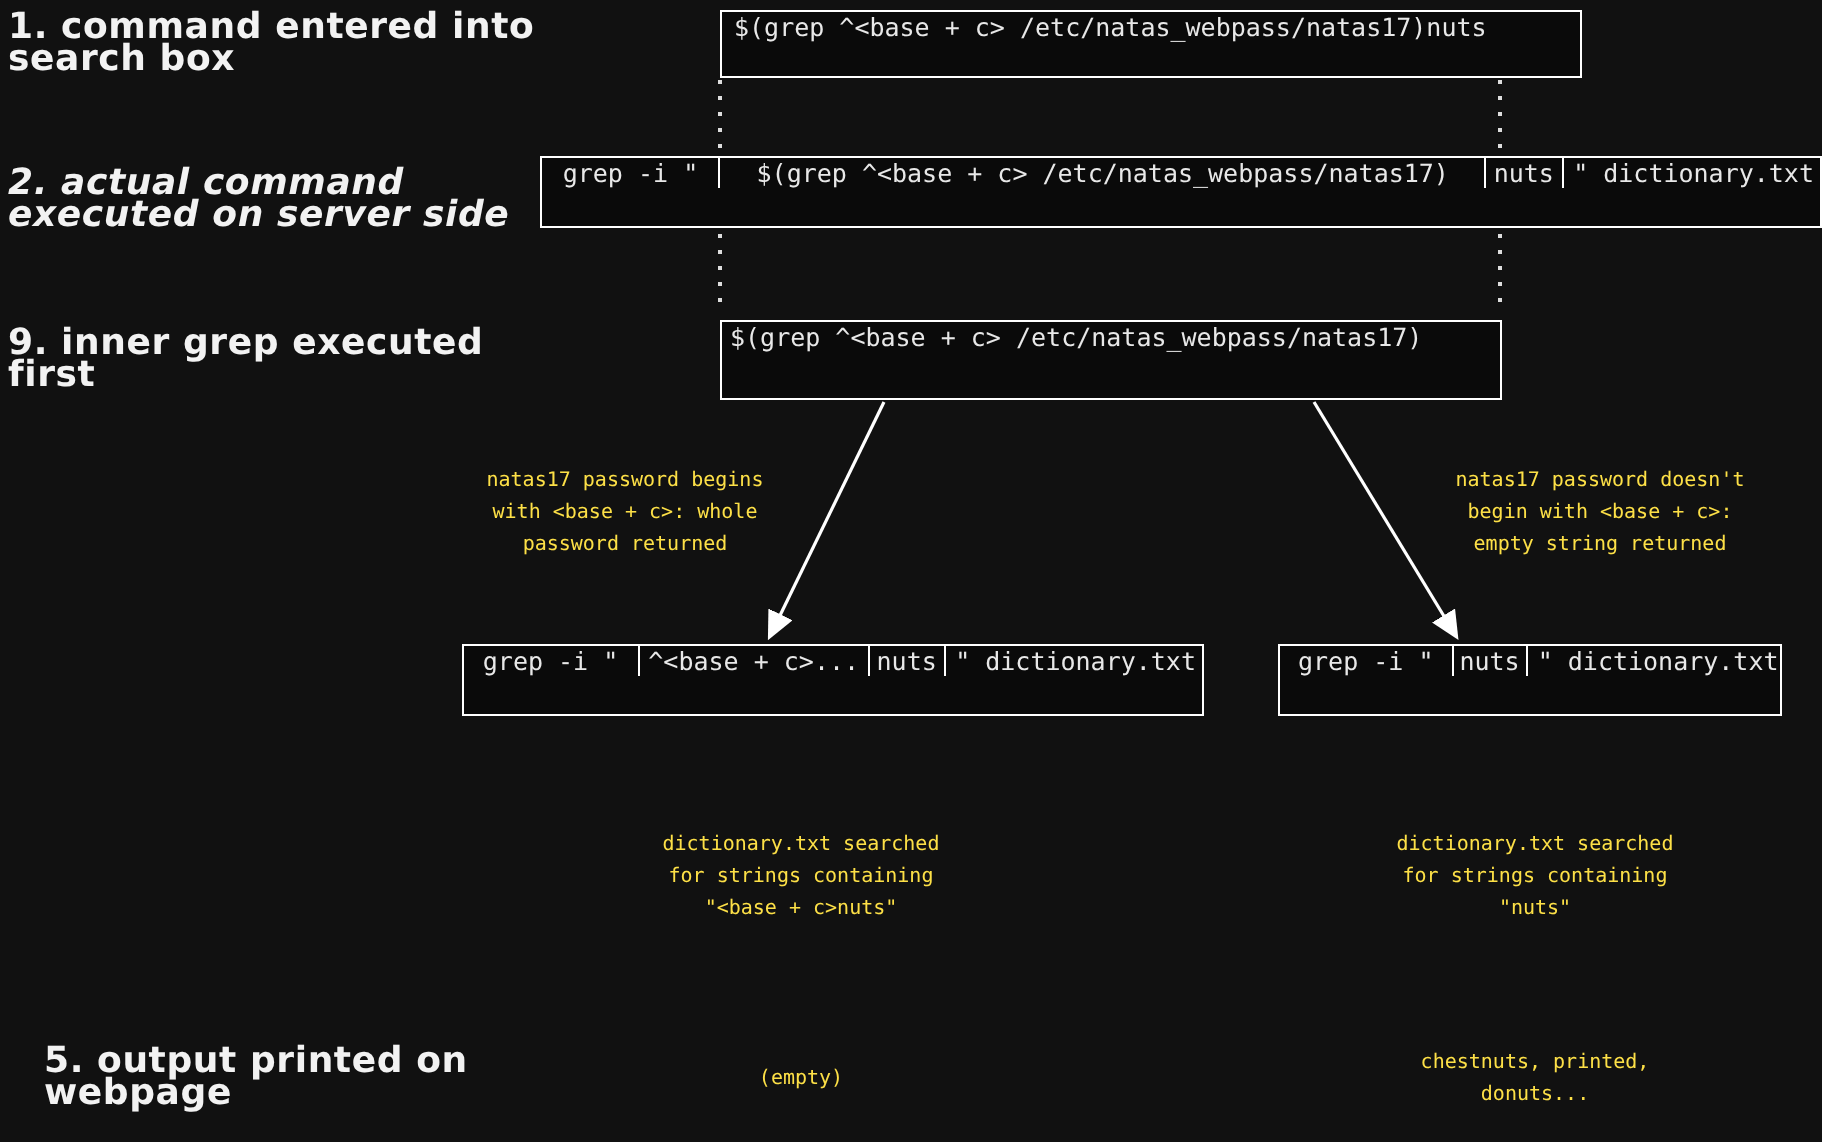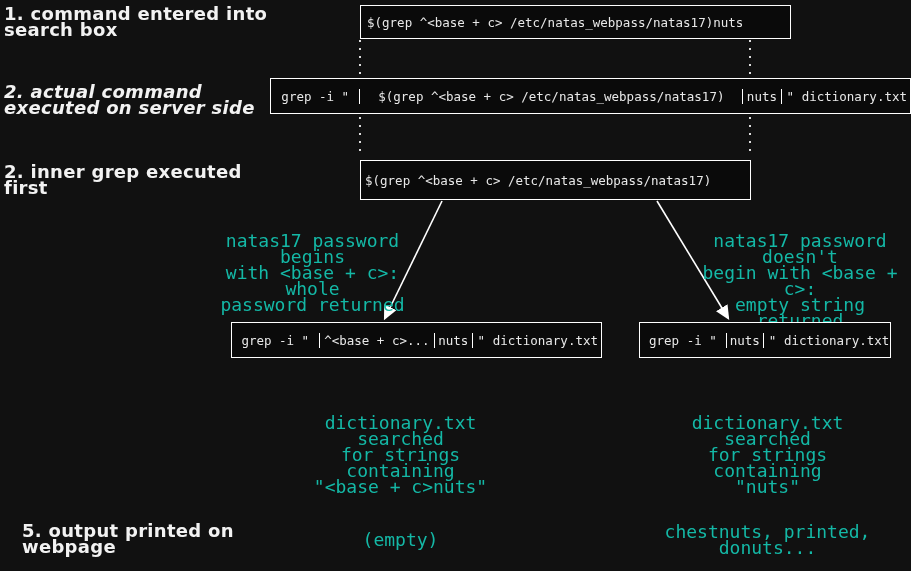--- a/index.html
+++ b/index.html
@@ -25,21 +25,21 @@
     font-size: 18px;
     line-height: 16px;
     letter-spacing: 0.3px;
     white-space: pre-line;
   }
 
   
   .cmdbox {
     position: absolute;
     display: flex;
-    align-items: center;
+    align-items: flex-start;
     border: 1.5px solid #ffffff;
     background: #0a0a0a;
     box-sizing: border-box;
   }
   .seg {
     display: flex;
     align-items: center;
     justify-content: center;
     color: #e8e8e8;
     font-family: "DejaVu Sans Mono", "Liberation Mono", monospace;
@@ -65,23 +65,23 @@
       to bottom,
       #dddddd 0px, #dddddd 2px,
       transparent 2px, transparent 8px
     );
     background-size: 2px 8px;
   }
 
   
   .note {
     position: absolute;
-    color: #14b8a6;
+    color: #fde047;
     font-family: "DejaVu Sans Mono", "Liberation Mono", monospace;
-    font-size: 18px;
+    font-size: 10px;
     line-height: 16px;
     text-align: center;
     white-space: pre-line;
   }
 
   
   .arrows {
     position: absolute;
     left: 0;
     top: 0;
@@ -102,21 +102,21 @@
       </marker>
     </defs>
     <line x1="442" y1="201" x2="385" y2="318" stroke="#ffffff" stroke-width="1.6" marker-end="url(#ah)"></line>
     <line x1="657" y1="201" x2="728" y2="318" stroke="#ffffff" stroke-width="1.6" marker-end="url(#ah)"></line>
   </svg>
 
   <div class="step-label" style="left:4px; top:6px;">1. command entered into
 search box</div>
   <div class="step-label" style="left:4px; top:84px;font-style:italic;">2. actual command
 executed on server side</div>
-  <div class="step-label" style="left:4px; top:164px;">2. inner grep executed
+  <div class="step-label" style="left:4px; top:164px;">9. inner grep executed
 first</div>
   <div class="step-label" style="left:4px; top:523px;margin-left:18px;">5. output printed on
 webpage</div>
 
   <div class="cmdbox" style="left:360px; top:5px; width:431px; height:34px;">
     <div class="seg tight" style="flex:1; justify-content:flex-start; padding-left:6px;">$(grep ^&lt;base + c&gt; /etc/natas_webpass/natas17)nuts</div>
   </div>
 
   <div class="dotted" style="left:359px; top:40px; height:38px;"></div>
   <div class="dotted" style="left:749px; top:40px; height:38px;"></div>

